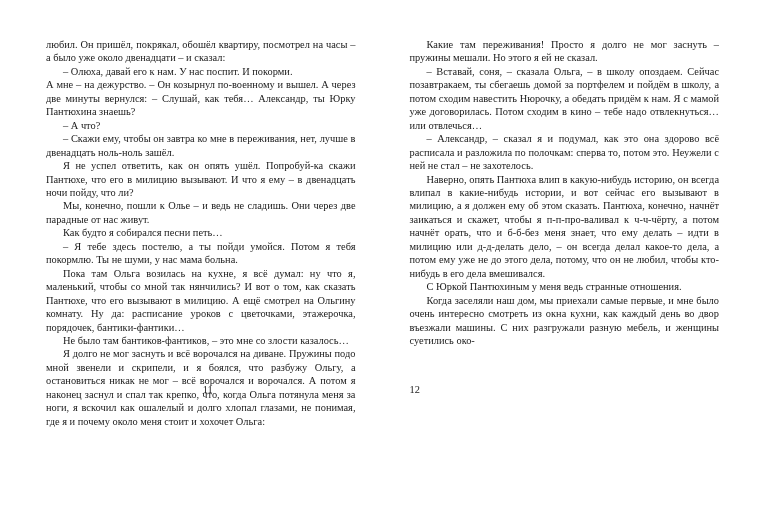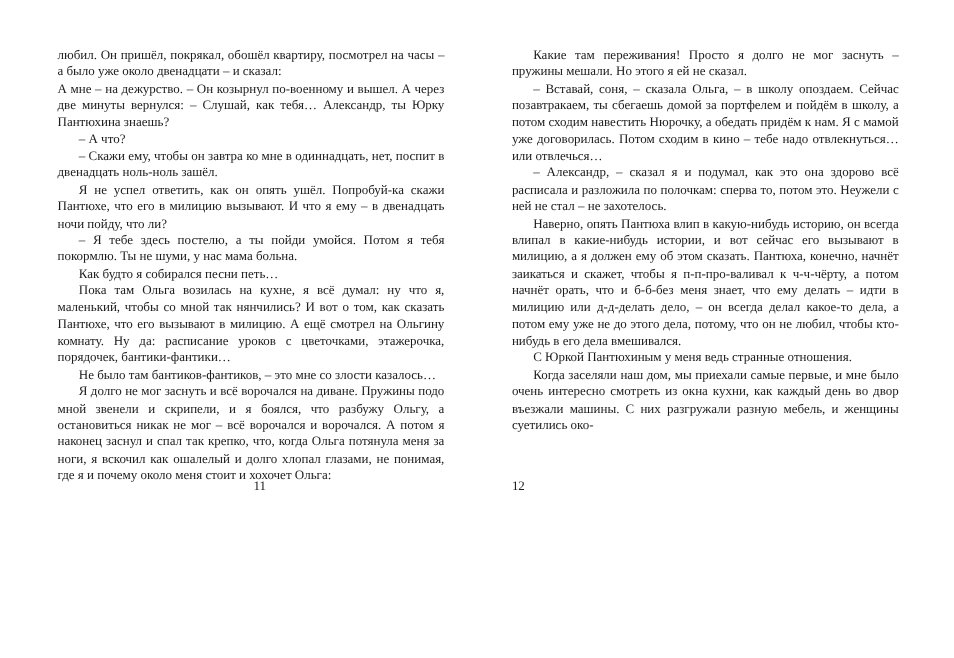--- a/index.html
+++ b/index.html
@@ -70,26 +70,28 @@
   }
 </style>
 </head>
 <body>
 
 <div class="spread">
 
   <div class="page page-left">
     <div class="text-col">
       <p class="para no-indent">любил. Он пришёл, покрякал, обошёл квартиру, посмотрел на часы – а было уже около двенадцати – и сказал:</p>
+      <p class="para">– Олюха, давай его к нам. У нас поспит. И покорми.</p>
       <p class="para no-indent">А мне – на дежурство. – Он козырнул по-военному и вышел. А через две минуты вернулся: – Слушай, как тебя… Александр, ты Юрку Пантюхина знаешь?</p>
       <p class="para">– А что?</p>
-      <p class="para">– Скажи ему, чтобы он завтра ко мне в одиннадцать, нет, поспит в двенадцать ноль-ноль зашёл.</p>
+      <p class="para">– Скажи ему, чтобы он завтра ко мне в переживания, нет, лучше в двенадцать ноль-ноль зашёл.</p>
       <p class="para">Я не успел ответить, как он опять ушёл. Попробуй-ка скажи Пантюхе, что его в милицию вызывают. И что я ему – в двенадцать ночи пойду, что ли?</p>
+      <p class="para">Мы, конечно, пошли к Олье – и ведь не сладишь. Они через две парадные от нас живут.</p>
+      <p class="para">Как будто я собирался песни петь…</p>
       <p class="para">– Я тебе здесь постелю, а ты пойди умойся. Потом я тебя покормлю. Ты не шуми, у нас мама больна.</p>
-      <p class="para">Как будто я собирался песни петь…</p>
       <p class="para">Пока там Ольга возилась на кухне, я всё думал: ну что я, маленький, чтобы со мной так нянчились? И вот о том, как сказать Пантюхе, что его вызывают в милицию. А ещё смотрел на Ольгину комнату. Ну да: расписание уроков с цветочками, этажерочка, порядочек, бантики-фантики…</p>
       <p class="para">Не было там бантиков-фантиков, – это мне со злости казалось…</p>
       <p class="para">Я долго не мог заснуть и всё ворочался на диване. Пружины подо мной звенели и скрипели, и я боялся, что разбужу Ольгу, а остановиться никак не мог – всё ворочался и ворочался. А потом я наконец заснул и спал так крепко, что, когда Ольга потянула меня за ноги, я вскочил как ошалелый и долго хлопал глазами, не понимая, где я и почему около меня стоит и хохочет Ольга:</p>
     </div>
     <div class="folio folio-left">11</div>
   </div>
 
   <div class="page page-right">
     <div class="text-col">
       <p class="para">Какие там переживания! Просто я долго не мог заснуть – пружины мешали. Но этого я ей не сказал.</p>

